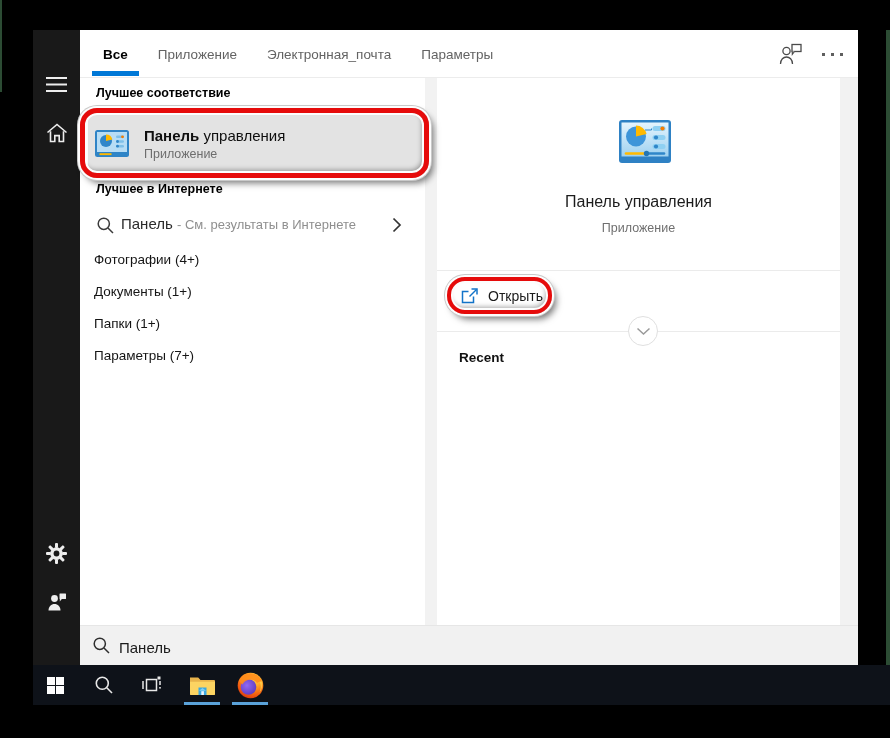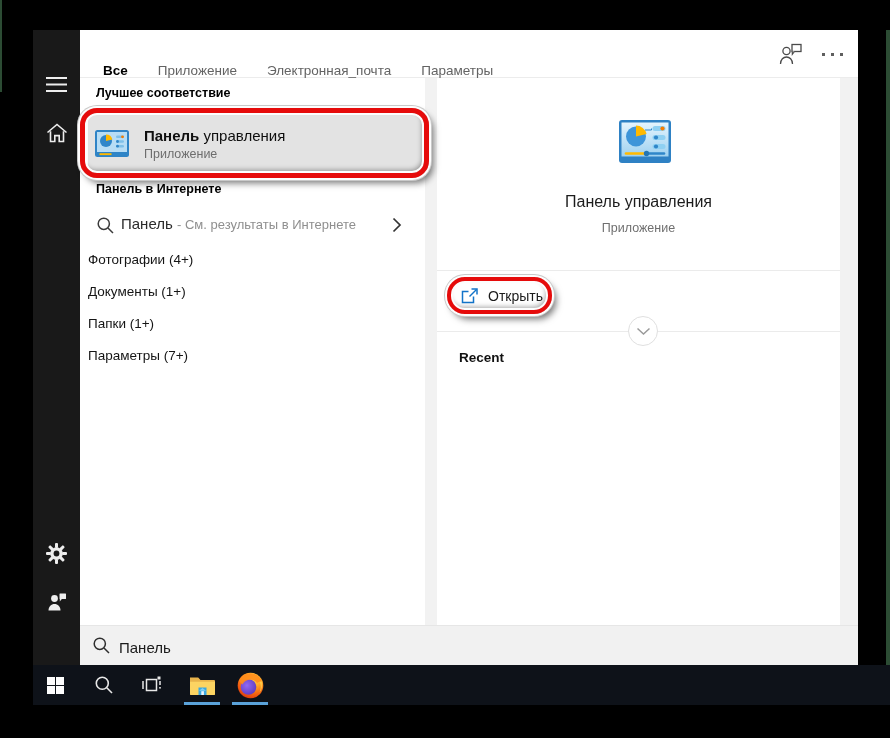--- a/index.html
+++ b/index.html
@@ -19,21 +19,21 @@
   .rail-btn { position:absolute; left:0; width:47px; height:40px; display:flex; align-items:center; justify-content:center; cursor:pointer; }
   #rail-hamburger { top:34px; }
   #rail-home { top:83px; }
   #rail-settings { top:503px; }
   #rail-user { top:552px; }
 
   #content { position:absolute; left:47px; top:0; width:778px; height:637px; background:#fff; }
 
   
   #hdr { position:absolute; left:0; top:0; width:778px; height:48px; background:#fff; border-bottom:1px solid #ececec; }
-  #tabs { position:absolute; left:12px; top:16px; height:48px; display:flex;text-align:right; }
+  #tabs { position:absolute; left:12px; top:0; height:48px; display:flex;text-align:right; }
   .tab { position:relative; height:48px; display:flex; align-items:center; padding:0 11px; margin-right:8px; font-size:13.5px; color:#636363; cursor:pointer; white-space:nowrap; }
   .tab.active { color:#000; font-weight:bold; }
   .tab.active::after { content:""; position:absolute; left:0; right:0; bottom:2px; height:5px; background:#0078d7; }
   .caret { width:0; height:0; border-left:4.5px solid transparent; border-right:4.5px solid transparent; border-top:5px solid #636363; margin-left:7px; }
   #hdr-feedback { position:absolute; left:698px; top:12px; width:26px; height:24px; cursor:pointer; }
   #hdr-more { position:absolute; left:740px; top:14px; width:34px; height:20px; display:flex; align-items:center; gap:6px; cursor:pointer; padding-left:2px; }
   #hdr-more i { width:3px; height:3px; background:#5f5f5f; display:block; }
 
   
   #body { position:absolute; left:0; top:48px; width:778px; height:547px; display:flex; }
@@ -51,21 +51,21 @@
   #best-row .t1 { font-size:15px; color:#0f0f0f; }
   #best-row .t1 b { font-weight:bold; }
   #best-row .t2 { font-size:12.5px; color:#6d6d6d; }
 
   #web-row { position:absolute; left:0; top:130px; width:345px; height:34px; cursor:pointer; }
   #web-row .mag { position:absolute; left:16px; top:8px; }
   #web-row .q { position:absolute; left:41px; top:7px; font-size:15px; color:#2b2b2b; }
   #web-row .hint { font-size:13px; color:#8f8f8f; font-weight:normal;text-align:center; }
   #web-row .chev { position:absolute; left:312px; top:9px; }
 
-  .cat-row { position:absolute; left:0; width:345px; height:32px; display:flex; align-items:center; padding-left:8px; font-size:13.5px; color:#151515; cursor:pointer; }
+  .cat-row { position:absolute; left:0; width:345px; height:32px; display:flex; align-items:center; padding-left:14px; font-size:13.5px; color:#151515; cursor:pointer; }
   #cat-0 { top:165px; } #cat-1 { top:197px; } #cat-2 { top:229px; } #cat-3 { top:261px; }
 
   
   #big-icon { position:absolute; left:182px; top:42px; }
   #card-title { position:absolute; left:0; top:115px; width:403px; text-align:center; font-size:16px; color:#1c1c1c; }
   #card-sub { position:absolute; left:0; top:143px; width:403px; text-align:center; font-size:12.5px; color:#6f6f6f; }
   .card-div { position:absolute; left:0; width:403px; border-top:1px solid #ebebeb; }
   #div1 { top:192px; } #div2 { top:253px; }
   #open-row { position:absolute; left:24px; top:204px; height:28px; display:flex; align-items:center; cursor:pointer; }
   #open-row .lbl { margin-left:10px; font-size:14px; color:#1b1b1b; }
@@ -194,21 +194,21 @@
               <circle cx="22.5" cy="16.2" r="1.4" fill="#2f86c9"></circle>
               <rect x="4.5" y="23.2" width="12" height="1.9" fill="#ffb900"></rect>
               <rect x="17.5" y="23.2" width="12" height="1.9" fill="#2f86c9"></rect>
             </svg>
             <div class="txt">
               <div class="t1"><b>Панель</b><span> управления</span></div>
               <div class="t2">Приложение</div>
             </div>
           </div>
 
-          <div class="sec-h" id="web-h">Панель в Интернете</div>
+          <div class="sec-h" id="web-h">Лучшее в Интернете</div>
 
           <div id="web-row">
             <svg class="mag" width="19" height="19" viewBox="0 0 19 19">
               <circle cx="7.8" cy="7.8" r="5.6" fill="none" stroke="#3b3b3b" stroke-width="1.5"></circle>
               <line x1="12" y1="12" x2="17" y2="17" stroke="#3b3b3b" stroke-width="1.5"></line>
             </svg>
             <div class="q"><span>Панель</span> <span class="hint">- См. результаты в Интернете</span></div>
             <svg class="chev" width="10" height="16" viewBox="0 0 10 16">
               <polyline points="1.5,1.5 8,8 1.5,14.5" fill="none" stroke="#333" stroke-width="1.7"></polyline>
             </svg>

